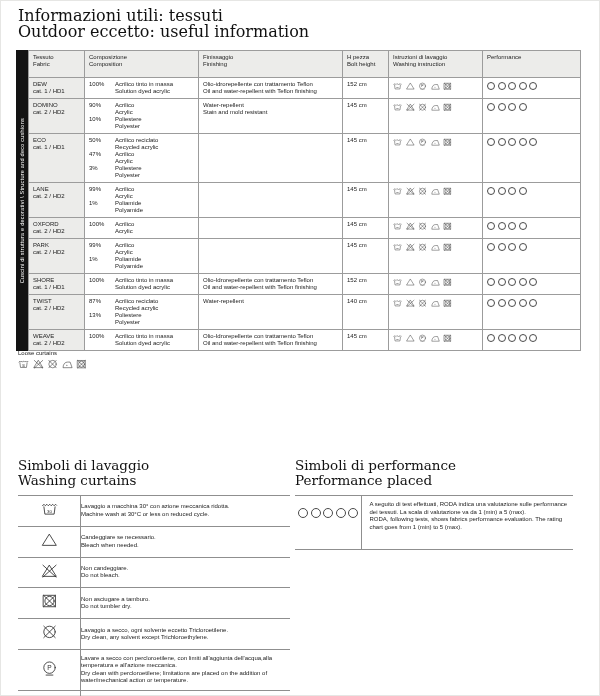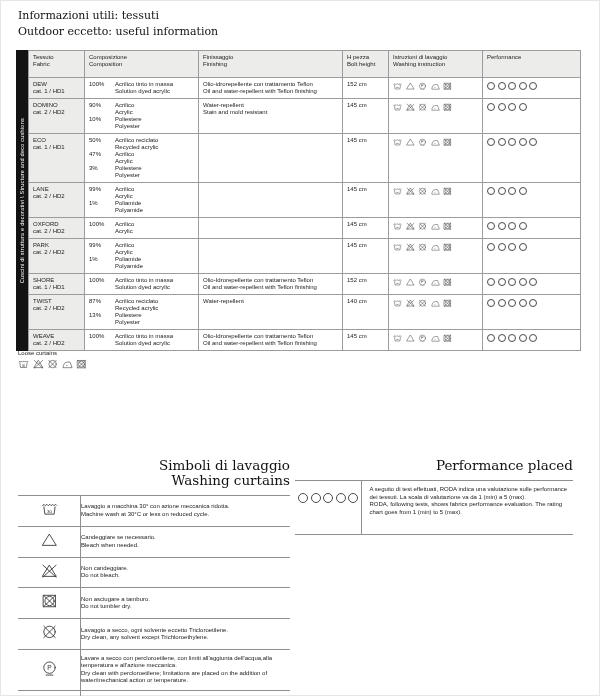--- a/index.html
+++ b/index.html
@@ -1,19 +1,19 @@
 <!DOCTYPE html>
 <html><head>
 <meta charset="utf-8">
 <style>
   html,body{margin:0;padding:0;background:#ffffff;}
   .page{position:relative;width:600px;height:696px;background:#fff;overflow:hidden;
         font-family:"Liberation Sans",sans-serif;color:#1c1c1c;box-shadow:inset 0 0 0 1px #e6e6e4;}
   .doc-title{position:absolute;left:18px;top:8px;font-family:"DejaVu Serif",serif;
-             font-size:11px;line-height:16px;color:#111;}
+             font-size:16px;line-height:16px;color:#111;}
   
   .table-wrap{position:absolute;left:16px;top:50px;width:564px;display:flex;align-items:stretch;}
   .side-bar{flex:0 0 12px;background:#131313;display:flex;align-items:center;justify-content:center;}
   .side-bar span{writing-mode:vertical-rl;transform:rotate(180deg);color:#fff;font-size:5.5px;
                  letter-spacing:.25px;white-space:nowrap;}
   table.fabrics{border-collapse:collapse;table-layout:fixed;width:552px;}
   table.fabrics th,table.fabrics td{border:1px solid #9c9c9c;vertical-align:top;
       padding:3px 4px;font-size:6px;line-height:7px;font-weight:400;text-align:left;}
   table.fabrics thead th{background:#ececea;height:20px;}
   td.fab{background:#ececea;}
@@ -24,21 +24,21 @@
   .icon-strip span{display:block;line-height:0;}
   .perf-strip{display:flex;gap:2.5px;padding-top:1px;}
   .perf-dot{width:8px;height:8px;border:1px solid #4a4a4a;border-radius:50%;box-sizing:border-box;}
   .perf-strip.big .perf-dot{width:10px;height:10px;}
   
   .loose{position:absolute;left:18px;top:350px;}
   .loose-label{font-size:6px;line-height:7px;}
   .loose-icons{display:flex;gap:3.5px;margin-top:2px;}
   .loose-icons span{display:block;line-height:0;}
   
-  .sec-title{font-family:"DejaVu Serif",serif;font-size:13.5px;line-height:15px;color:#111;text-align:right;}
+  .sec-title{font-family:"DejaVu Serif",serif;font-size:13.5px;line-height:15px;color:#111;}
   .wash-sec{position:absolute;left:18px;top:458px;width:272px;}
   table.symbols{border-collapse:collapse;width:272px;margin-top:7px;}
   table.symbols td{border-top:1px solid #8f8f8f;padding:5px 0;vertical-align:middle;}
   table.symbols tr:last-child td{border-bottom:1px solid #8f8f8f;}
   td.sym{width:62px;text-align:center;border-right:1px solid #8f8f8f;}
   td.sym span{display:inline-block;line-height:0;}
   td.desc{padding-left:8px;padding-right:4px;font-size:6px;line-height:7.5px;}
   .perf-sec{position:absolute;left:295px;top:458px;width:278px;}
   table.perfbox{border-collapse:collapse;width:278px;margin-top:7px;}
   table.perfbox td{border-top:1px solid #8f8f8f;border-bottom:1px solid #8f8f8f;
@@ -742,20 +742,21 @@
                   <circle cx="6.2" cy="8" r="0.65" fill="#2e2e2e" stroke="none"></circle>
                 </svg></span></td>
             <td class="desc"></td>
           </tr>
         </tbody>
     </table>
   </div>
 
   <div class="perf-sec">
     <div class="sec-title">
+      <div>Simboli di performance</div>
       <div>Performance placed</div>
     </div>
     <table class="perfbox">
       <tbody>
           <tr>
         <td class="circles">
           <div class="perf-strip big" id="perf-circles">
                 <span class="perf-dot"></span>
                 <span class="perf-dot"></span>
                 <span class="perf-dot"></span>

